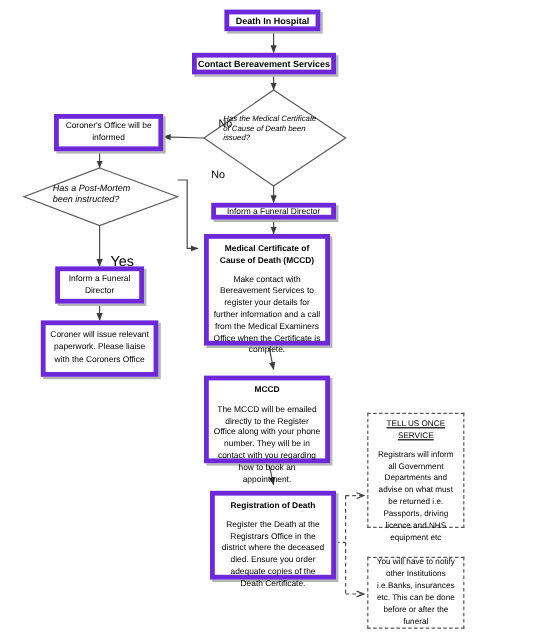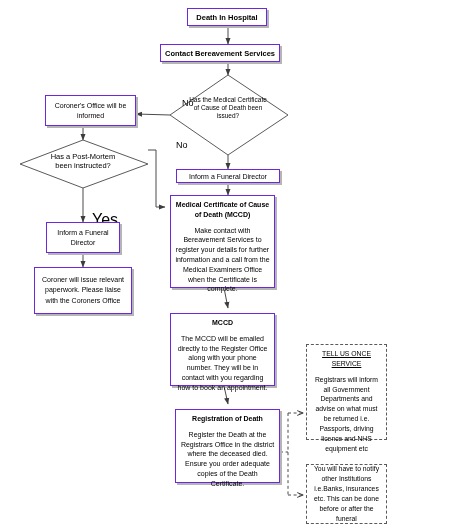--- a/index.html
+++ b/index.html
@@ -1,32 +1,32 @@
 <!DOCTYPE html>
 <html><head>
 <meta charset="utf-8">
 <style>
   html,body{margin:0;padding:0;background:#ffffff;}
   body{width:450px;height:529px;overflow:hidden;
        font-family:"Liberation Sans","DejaVu Sans",sans-serif;color:#000;}
   #chart{position:relative;width:450px;height:529px;}
   svg.layer{position:absolute;left:0;top:0;width:450px;height:529px;}
-  .node{position:absolute;box-sizing:border-box;border:1px solid #6d28d9;
+  .node{position:absolute;box-sizing:border-box;border:4px solid #6d28d9;
         background:#fff;box-shadow:2px 2px 0 0 #b5b5b5;
         display:flex;flex-direction:column;align-items:center;
         justify-content:center;text-align:center;}
   .node .ttl{font-weight:bold;}
   .node .body{font-weight:normal;}
   .dashed{position:absolute;box-sizing:border-box;border:1px dashed #5a5a5a;
           background:#fff;box-shadow:none;
           display:flex;flex-direction:column;align-items:center;
           justify-content:center;text-align:center;}
   .dashed .ttl{font-weight:normal;text-decoration:underline;}
   .lbl{position:absolute;font-size:9px;color:#000;white-space:nowrap;margin-left:40px;}
-  .diamond-text{position:absolute;text-align:center;line-height:1.25;}
+  .diamond-text{position:absolute;text-align:left;line-height:1.25;font-style:italic;}
 </style>
 </head>
 <body>
 
 <div id="chart">
 
   <svg class="layer" viewBox="0 0 450 529">
     <defs>
       <marker id="ah" markerWidth="8" markerHeight="8" refX="6.2" refY="3" orient="auto" markerUnits="userSpaceOnUse">
         <path d="M0,0.4 L6.6,3 L0,5.6 z" fill="#3c3c3c"></path>
@@ -72,21 +72,21 @@
       <polygon points="83,140 148,164 83,188 20,164"></polygon>
     </g>
   </svg>
 
   <div class="diamond-text" style="left:186px;top:96px;width:84px;font-size:6.5px;">Has the Medical Certificate of Cause of Death been issued?</div>
 
   <div class="diamond-text" style="left:44px;top:152px;width:78px;font-size:7.5px;">Has a Post-Mortem been instructed?</div>
 
   <div class="lbl" style="left:142px;top:98px;">No</div>
   <div class="lbl" style="left:136px;top:140px;">No</div>
-  <div class="lbl" style="left:52px;top:211px;font-size:16px;">Yes</div>
+  <div class="lbl" style="left:52px;top:211px;font-size:12px;">Yes</div>
 
   <div class="node" style="left:187px;top:8px;width:80px;height:18px;font-size:7.5px;">
     <span class="ttl">Death In Hospital</span>
   </div>
 
   <div class="node" style="left:160px;top:44px;width:120px;height:18px;font-size:7.5px;">
     <span class="ttl">Contact Bereavement Services</span>
   </div>
 
   <div class="node" style="left:45px;top:95px;width:91px;height:31px;font-size:7px;line-height:1.35;padding:0 3px;">

